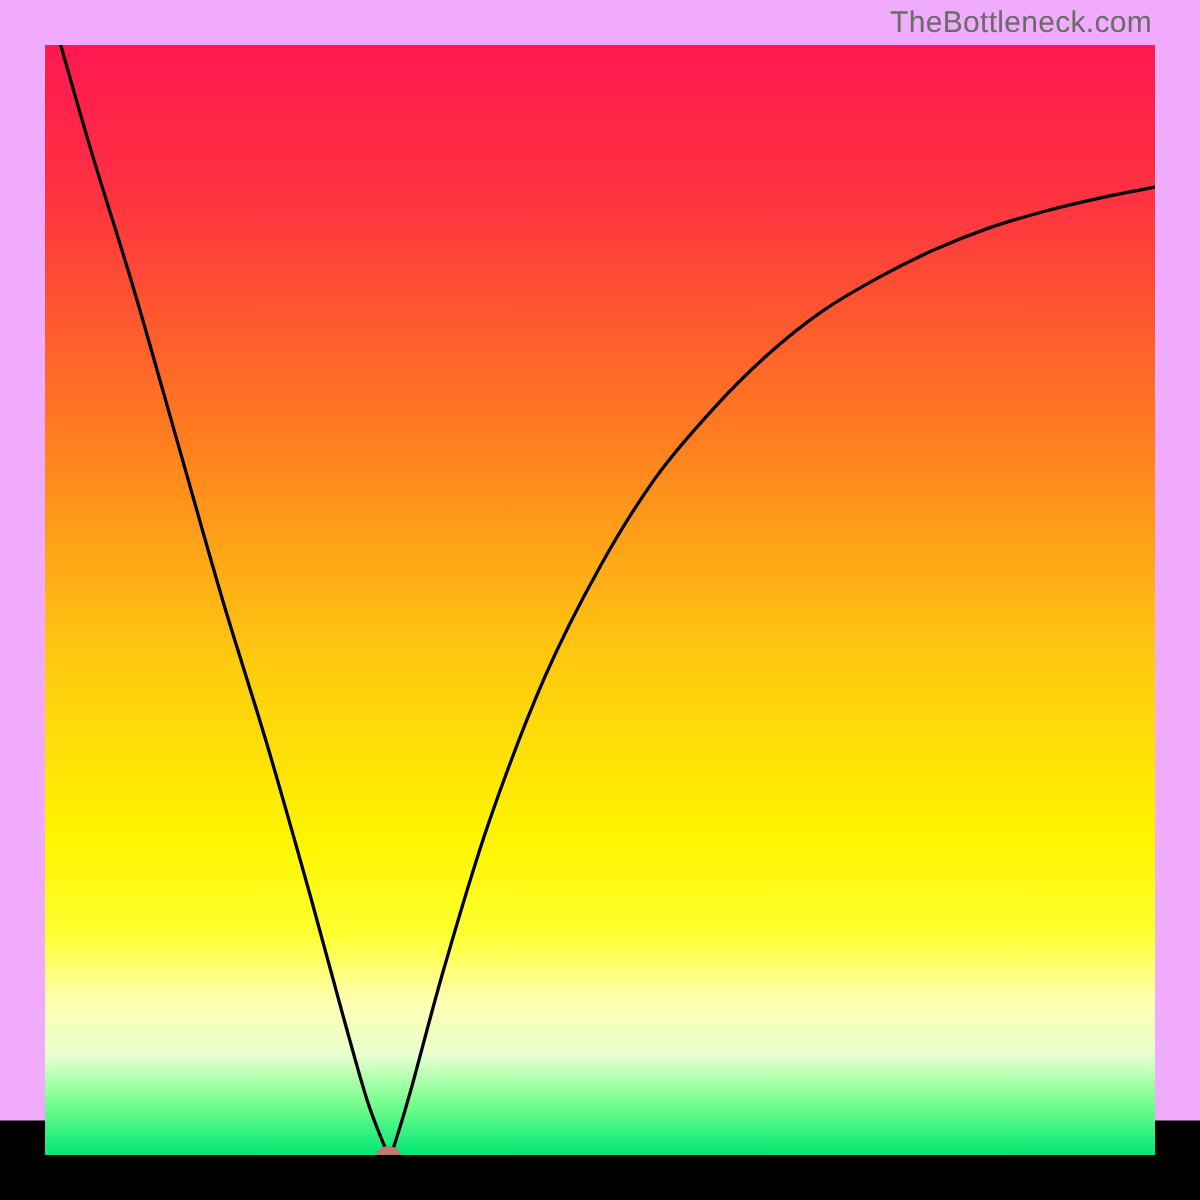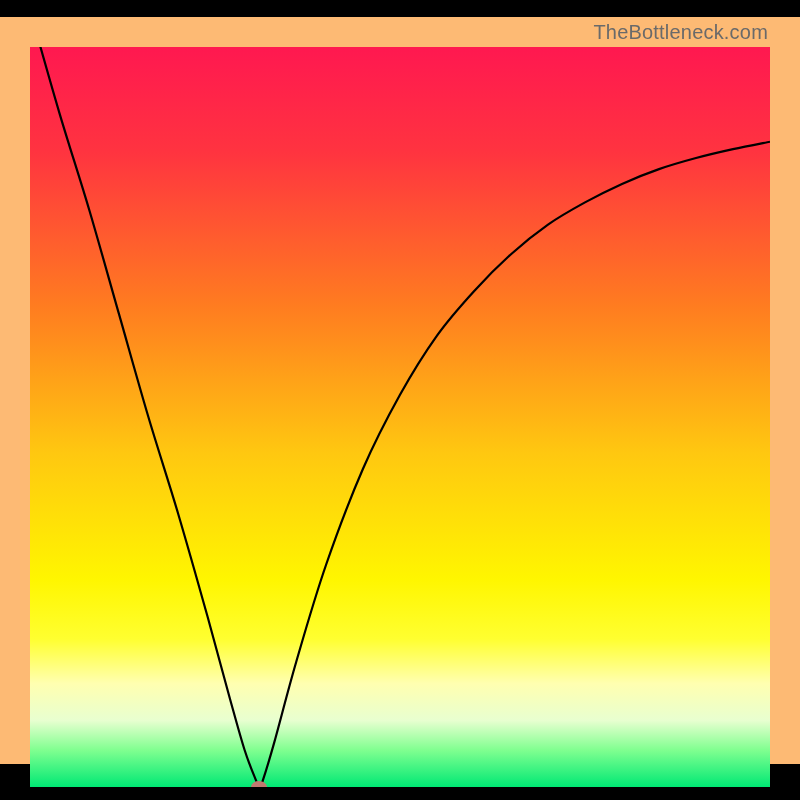--- a/index.html
+++ b/index.html
@@ -5,25 +5,25 @@
   * { margin: 0; padding: 0; box-sizing: border-box; }
   body {
     width: 800px;
     height: 800px;
     background: #000;
     position: relative;
     font-family: Arial, sans-serif;
   }
   .frame {
     position: absolute;
-    top: 17px;
+    top: 0;
     left: 0;
     width: 800px;
     height: 747px;
-    background: #fdba74;
+    background: #f0abfc;
   }
   .plot-area {
     position: absolute;
     top: 30px;
     left: 30px;
     width: 740px;
     height: 740px;
     overflow: hidden;
   }
   .gradient {

